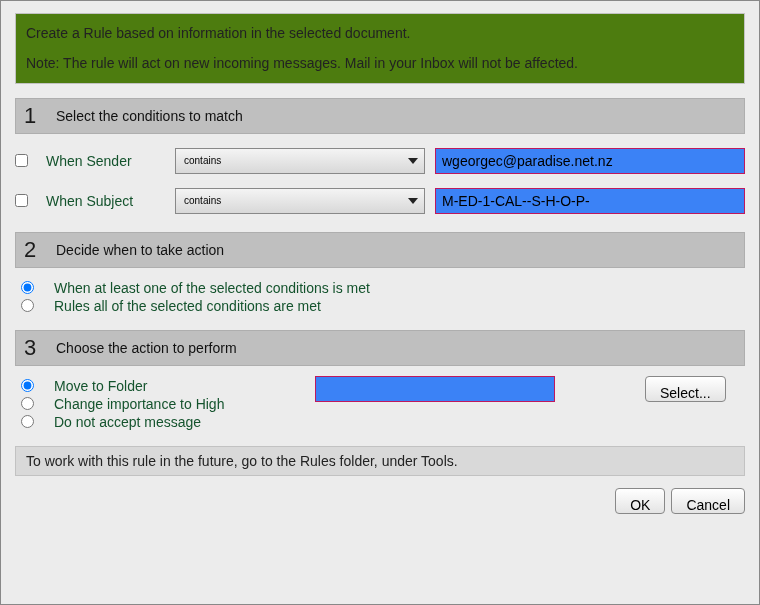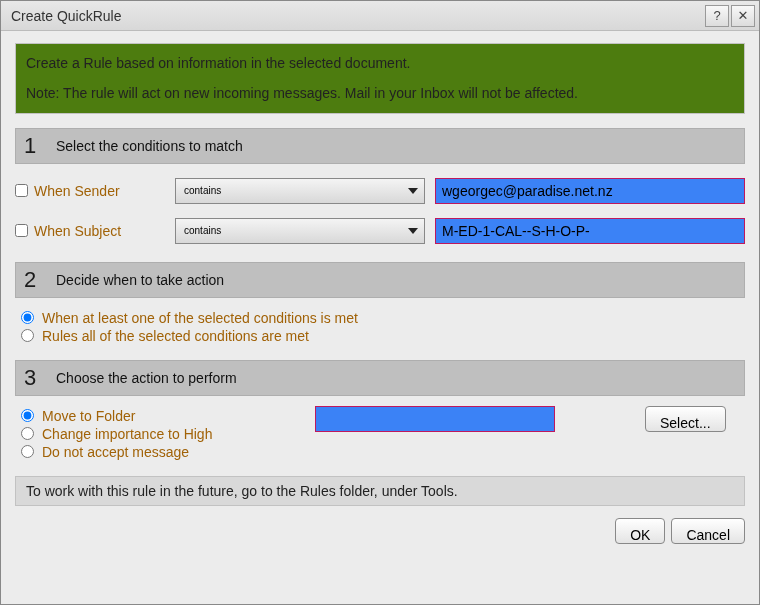--- a/index.html
+++ b/index.html
@@ -18,21 +18,21 @@
     .section-header { background: #bfbfbf; border: 1px solid #aeaeae; padding: 4px 8px; font-size: 14px; color: #111; display: flex; align-items: center; gap: 12px; margin-top: 14px; }
     .section-header .num { font-size: 22px; font-weight: normal; color: #1a1a1a; width: 20px; }
 
     .row { display: flex; align-items: center; margin-top: 14px; gap: 10px; }
     .cond-col1 { width: 150px; display: flex; align-items: center; gap: 6px; }
     .cond-col2 { width: 250px; }
     .cond-col3 { flex: 1; }
 
     input[type=checkbox] { width: 13px; height: 13px; }
     input[type=radio] { width: 13px; height: 13px; }
-    label { font-size: 14px; color: #a16207; }
+    label { font-size: 14px; color: #14532d; margin-left: 12px; }
 
     .combo { position: relative; width: 250px; height: 26px; background: linear-gradient(#f4f4f4,#d8d8d8); border: 1px solid #888; display: flex; align-items: center; padding-left: 8px; font-size: 10px; cursor: pointer; }
     .combo .arrow { position: absolute; right: 6px; top: 50%; transform: translateY(-50%); width: 0; height: 0; border-left: 5px solid transparent; border-right: 5px solid transparent; border-top: 6px solid #222; }
 
     .textbox { width: 100%; height: 26px; border: 1px solid #be185d; background: #3b82f6; font-size: 14px; padding: 0 6px; }
 
     .radio-block { margin-top: 10px; padding-left: 6px; }
     .radio-row { display: flex; align-items: center; gap: 8px; margin: 2px 0; }
 
     .action-area { display: flex; margin-top: 10px; }
@@ -44,29 +44,20 @@
 
     .footer-note { background: #d9d9d9; border: 1px solid #c2c2c2; padding: 6px 10px; font-size: 14px; color: #222; margin-top: 14px; }
 
     .dialog-buttons { display: flex; justify-content: flex-end; gap: 6px; margin-top: 12px; }
   </style>
 </head>
 <body>
 
 <div class="window">
 
-  <div class="titlebar">
-    <span class="title">Create QuickRule</span>
-    <div class="tb-btn">
-        <span>?</span>
-      </div>
-    <div class="tb-btn">
-        <span>✕</span>
-      </div>
-  </div>
 
   <div class="content">
 
     <div class="intro-box">
       <div>Create a Rule based on information in the selected document.</div>
       <div style="height:8px"></div>
       <div>Note: The rule will act on new incoming messages. Mail in your Inbox will not be affected.</div>
     </div>
 
     <div class="section-header">

